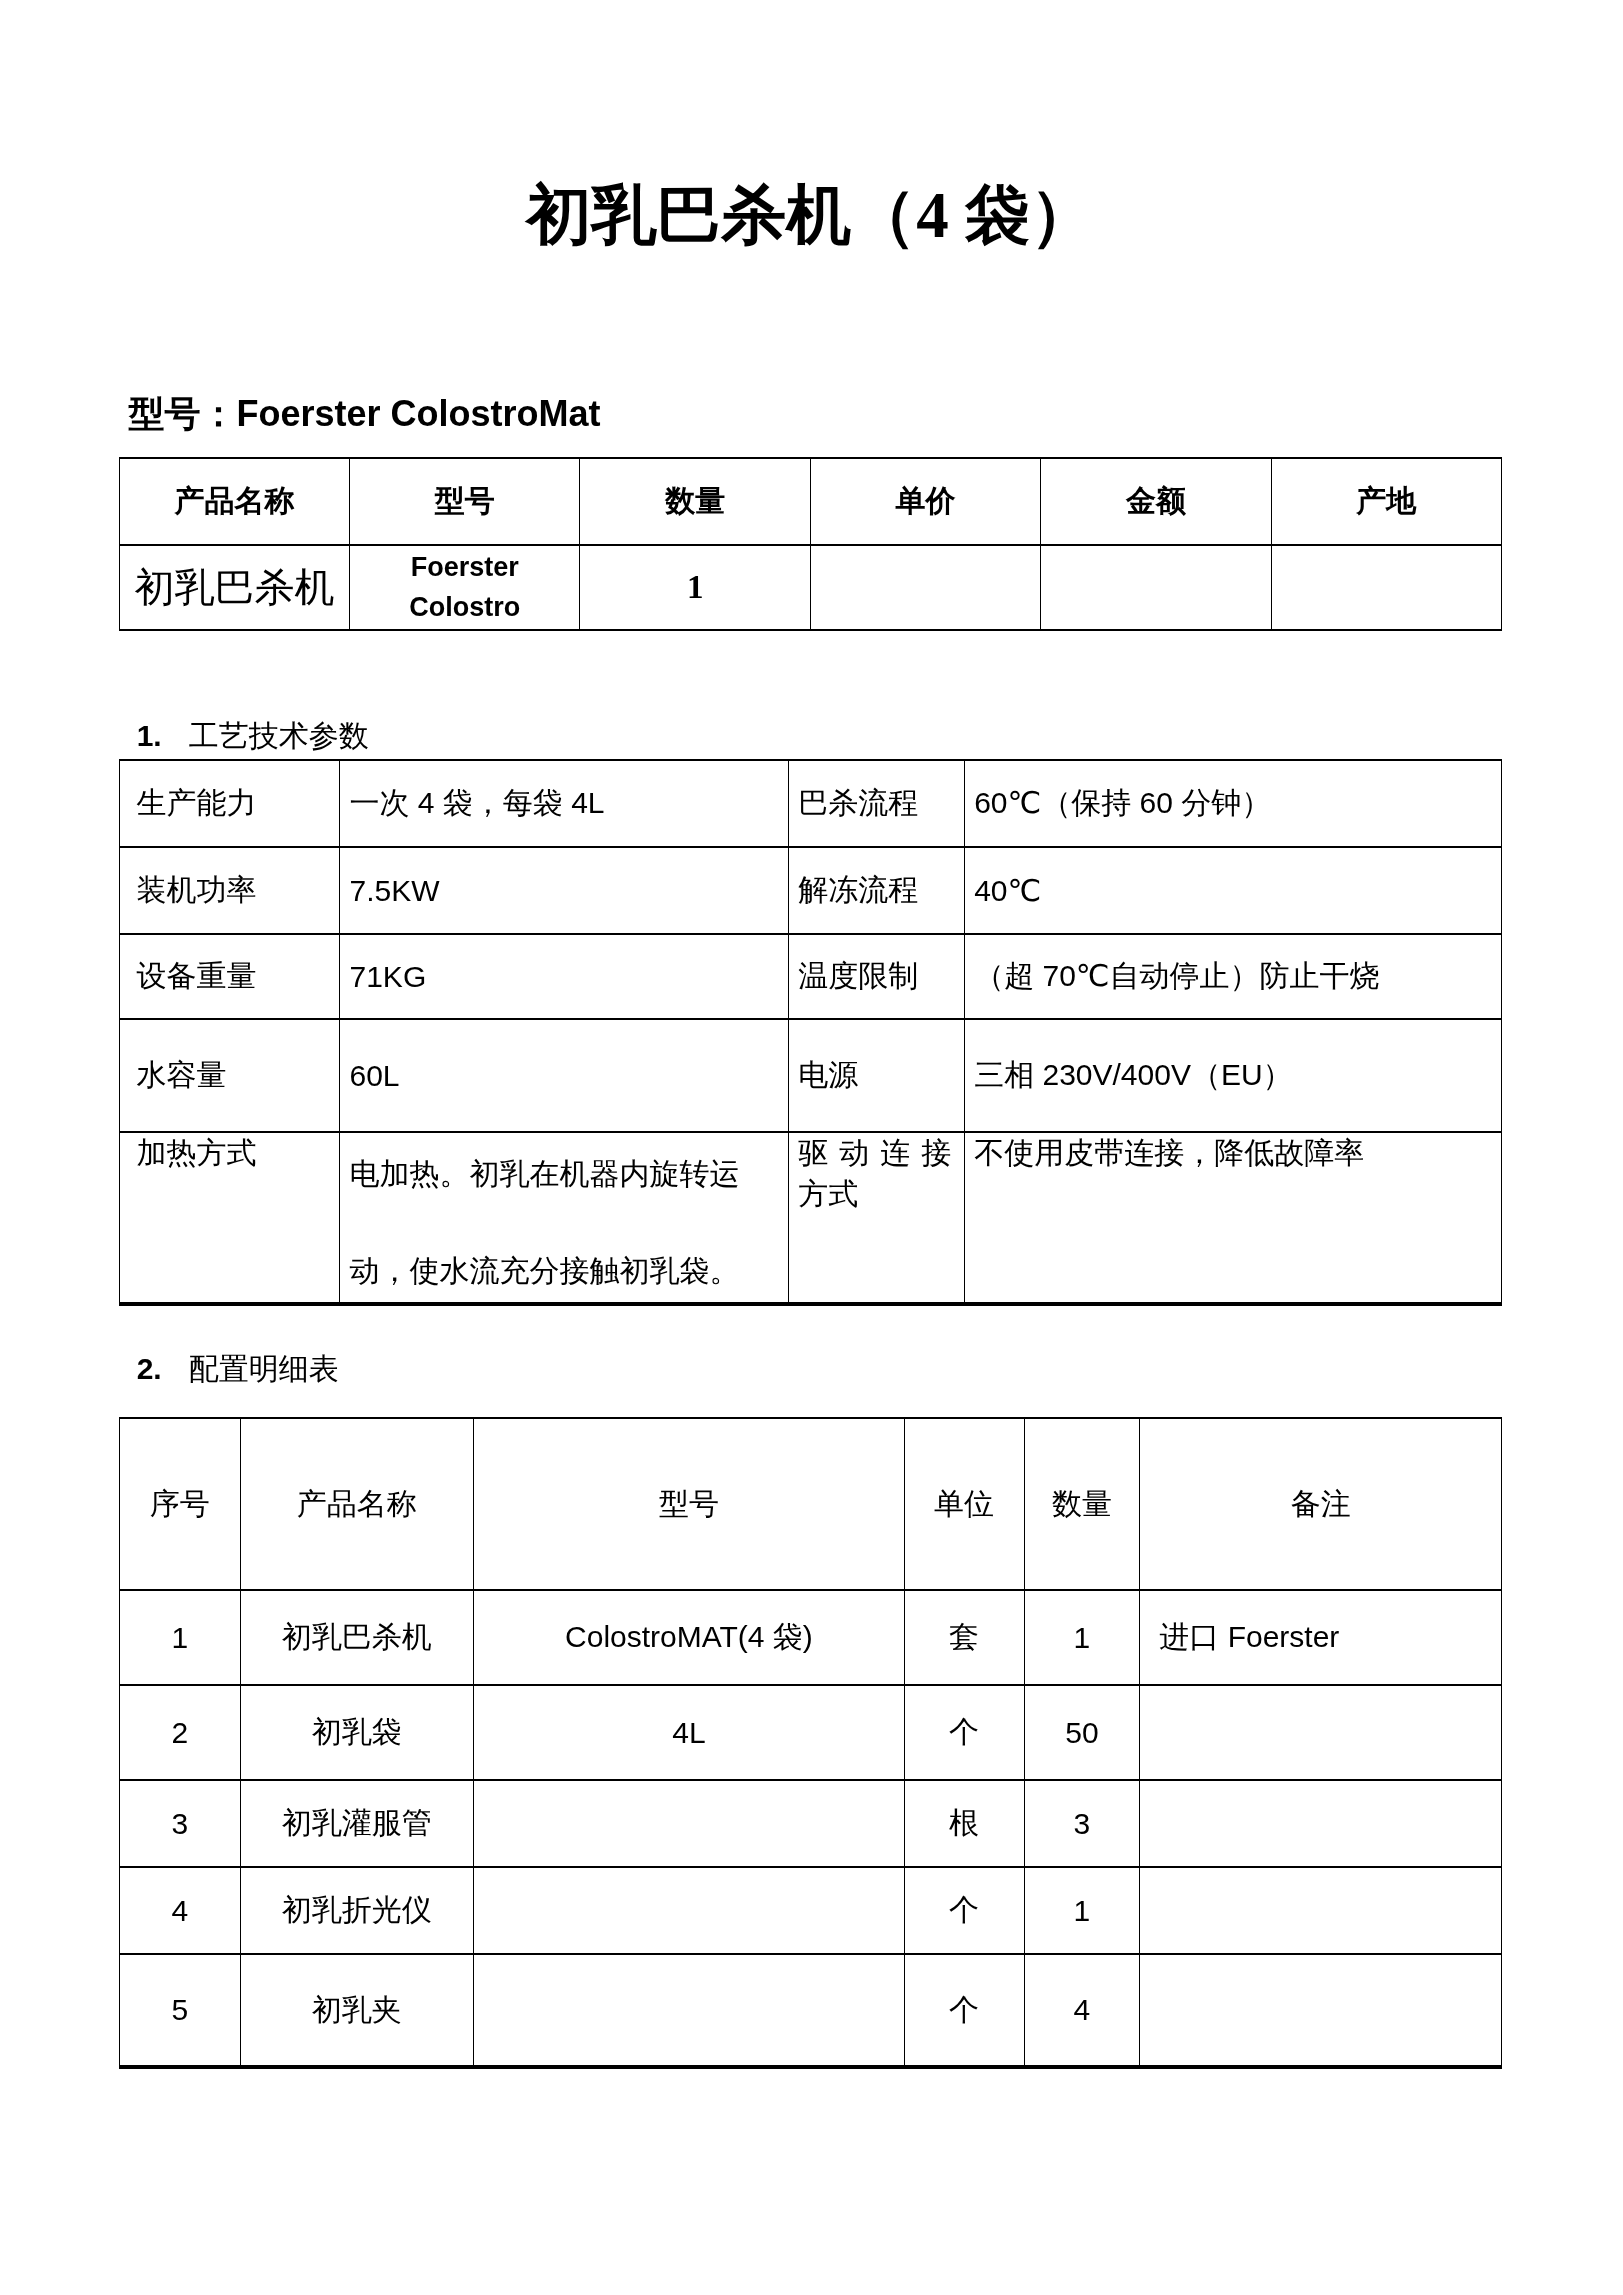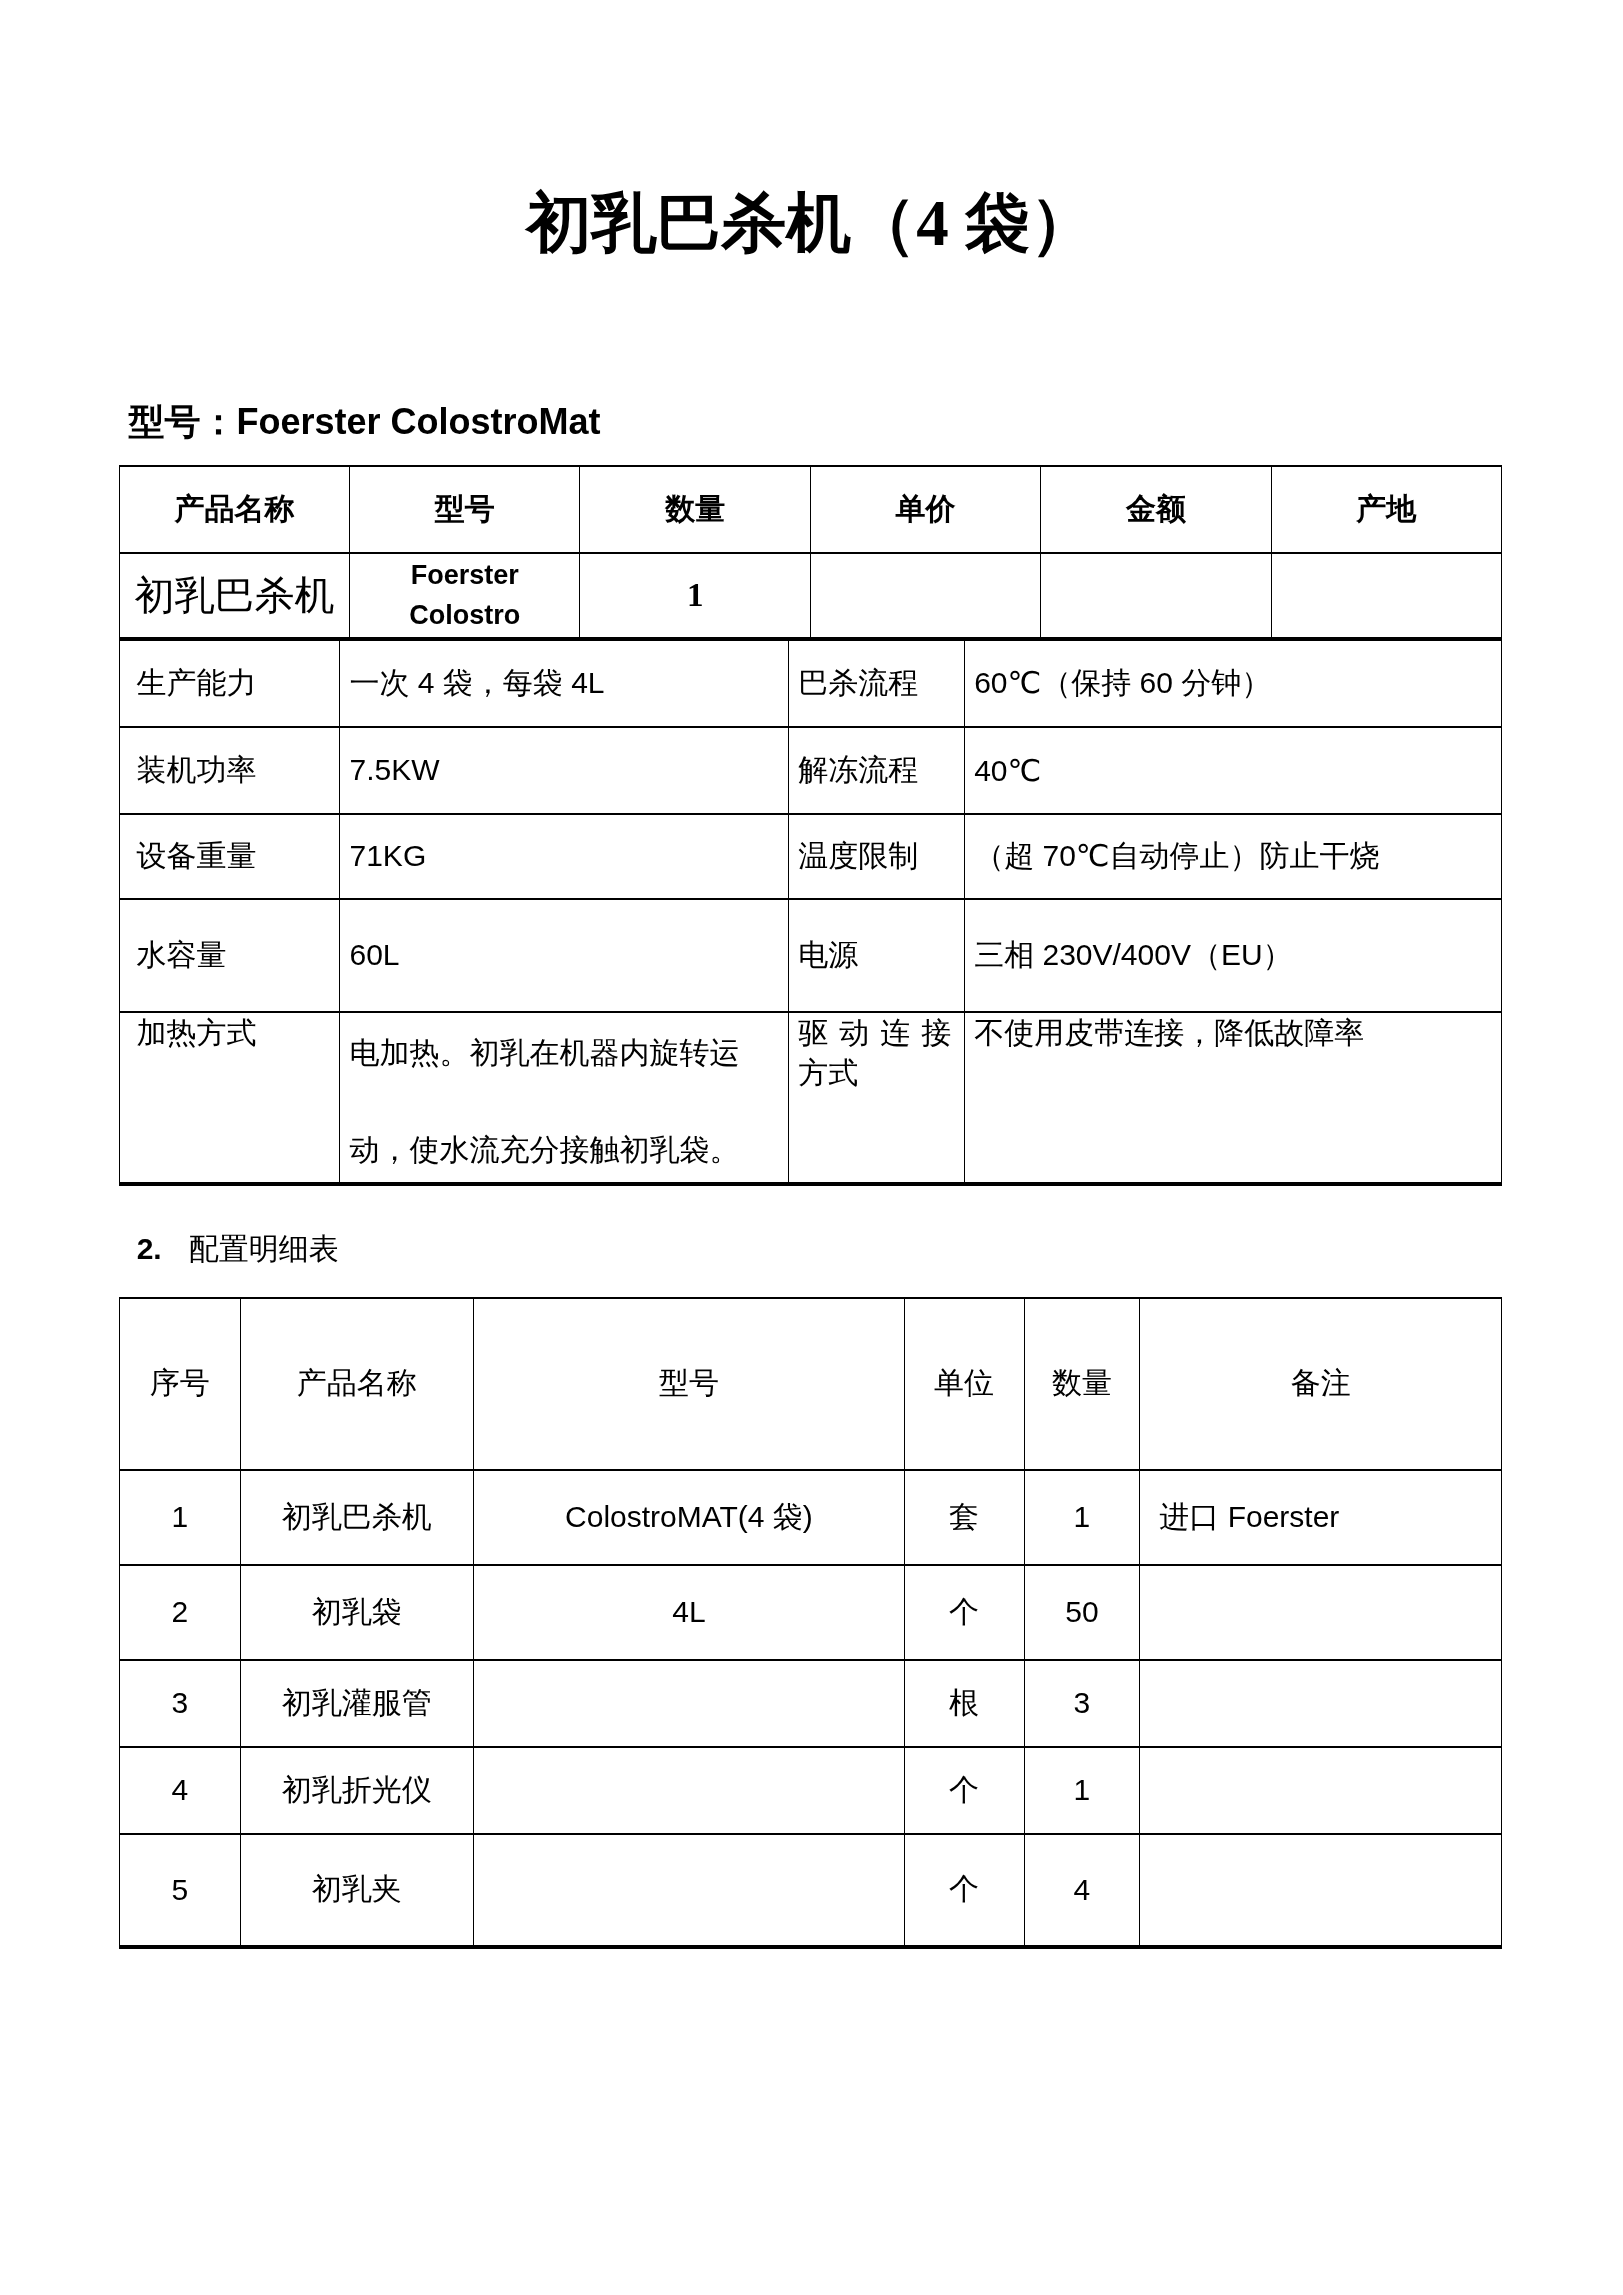--- a/index.html
+++ b/index.html
@@ -6,21 +6,21 @@
   html, body { margin: 0; padding: 0; background: #ffffff; }
   .page {
     width: 1623px; height: 2295px;
     background: #ffffff; color: #000000;
     overflow: hidden;
     font-family: "Liberation Sans", "DejaVu Sans", sans-serif;
   }
   .content { padding: 0 121px 0 119px; }
 
   .doc-title {
-    margin: 16px; padding-top: 162px;
+    margin: 8px; padding-top: 162px;
     text-align: center;
     font-family: "Liberation Serif", "DejaVu Serif", serif;
     font-weight: bold;
     font-size: 65px; line-height: 1.4;
   }
 
   .model-line {
     margin: 131px 0 0 9.5px;
     font-size: 36px; font-weight: bold; line-height: 1.2;
   }
@@ -130,20 +130,23 @@
           <span>Colostro</span>
         </td>
         <td class="cell-qty">1</td>
         <td></td>
         <td></td>
         <td></td>
       </tr>
     </tbody>
       </table>
 
+    <p class="sec">
+      <span class="sec-num">1.</span><span class="sec-title">工艺技术参数</span>
+    </p>
 
     <table class="doc-table t2">
       <colgroup>
         <col style="width:15.92%">
           <col style="width:32.48%">
           <col style="width:12.72%">
           <col style="width:38.88%">
       </colgroup>
       <tbody>
           <tr class="r127">

